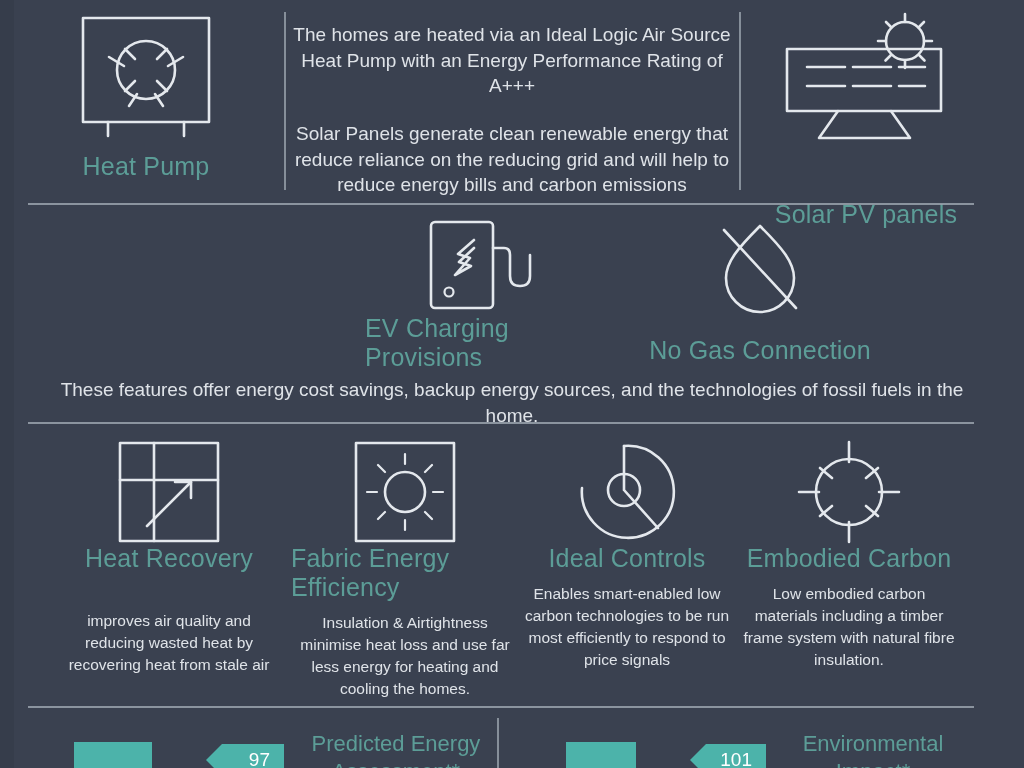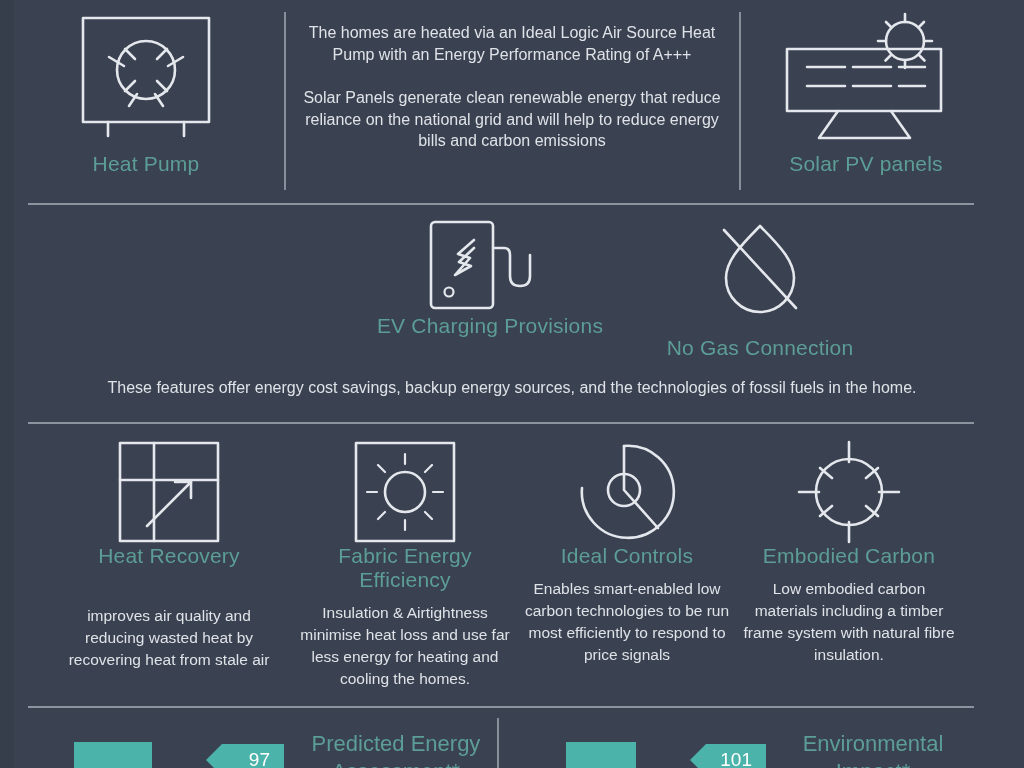--- a/index.html
+++ b/index.html
@@ -11,36 +11,36 @@
   }
   #page{position:relative;width:1024px;height:768px;background:#3a4150;overflow:hidden;}
 
   
   .edge-strip{position:absolute;left:0;top:0;width:14px;height:768px;background:#363d4b;}
 
   .hr{position:absolute;height:2px;background:#9aa3ad;opacity:.85;}
   .vr{position:absolute;width:2px;background:#9aa3ad;opacity:.8;}
 
   .icon-label{
-    color:#5c9d97;font-size:21px;letter-spacing:.2px;text-align:center;
+    color:#5c9d97;font-size:25px;letter-spacing:.2px;
     font-weight:400;
   }
-  .body-text{color:#dfe3e8;font-size:16px;line-height:1.35;text-align:center;font-weight:400;}
+  .body-text{color:#dfe3e8;font-size:19px;line-height:1.35;text-align:center;font-weight:400;}
   .body-text-sm{color:#dfe3e8;font-size:15.5px;line-height:1.42;text-align:center;font-weight:400;}
 
   .cell{position:absolute;display:flex;flex-direction:column;align-items:center;}
   svg{display:block;overflow:visible;}
   .ln{fill:none;stroke:#e4e8ed;stroke-width:2.6;stroke-linecap:round;stroke-linejoin:round;}
   .ln-thin{fill:none;stroke:#e4e8ed;stroke-width:2.2;stroke-linecap:round;}
   .dot{fill:none;stroke:#e4e8ed;stroke-width:2.2;}
 
   
   #s1-left{left:40px;top:14px;width:212px;}
   #s1-mid{left:290px;top:22px;width:444px;}
-  #s1-right{left:758px;top:14px;width:216px;}
+  #s1-right{left:758px;top:14px;width:216px;gap:48px;}
 
   
   .s2cell{top:220px;width:250px;}
   #s2-a{left:97px;}
   #s2-b{left:365px;}
   #s2-c{left:635px;}
   #s2-note{position:absolute;left:40px;top:377px;width:944px;}
 
   
   .s3cell{top:440px;width:228px;}
@@ -78,21 +78,21 @@
         <path class="ln" d="M46 35 L56 45 M88 35 L78 45 M46 77 L56 67 M88 77 L78 67"></path>
         <path class="ln" d="M30 43 L45 52 M104 43 L89 52 M50 92 L58 80 M84 92 L76 80"></path>
         <path class="ln" d="M29 108 L29 122 M105 108 L105 122"></path>
       </svg>
     </span>
     <div class="icon-label" style="margin-top:12px;">Heat Pump</div>
   </div>
 
   <div id="s1-mid" class="cell">
     <div class="body-text">The homes are heated via an Ideal Logic Air Source Heat Pump with an Energy Performance Rating of A+++</div>
-    <div class="body-text" style="margin-top:22px;">Solar Panels generate clean renewable energy that reduce reliance on the national grid and will help to reduce energy bills and carbon emissions</div>
+    <div class="body-text" style="margin-top:22px;">Solar Panels generate clean renewable energy that reduce reliance on the reducing grid and will help to reduce energy bills and carbon emissions</div>
   </div>
 
   <div class="cell" id="s1-right">
     <span>
       <svg width="166" height="126" viewBox="0 0 166 126" aria-hidden="true">
         <circle class="ln" cx="122" cy="27" r="19"></circle>
         <path class="ln" d="M122 0 L122 8 M122 46 L122 54 M95 27 L103 27 M141 27 L149 27
                             M103 8 L108.5 13.5 M136 41 L141.5 46.5 M141 8 L135.5 13.5 M108 41 L102.5 46.5"></path>
         <rect class="ln" x="4" y="35" width="154" height="62"></rect>
         <path class="ln" d="M24 53 L62 53 M24 72 L62 72 M70 53 L108 53 M70 72 L108 72 M116 53 L142 53 M116 72 L142 72"></path>

